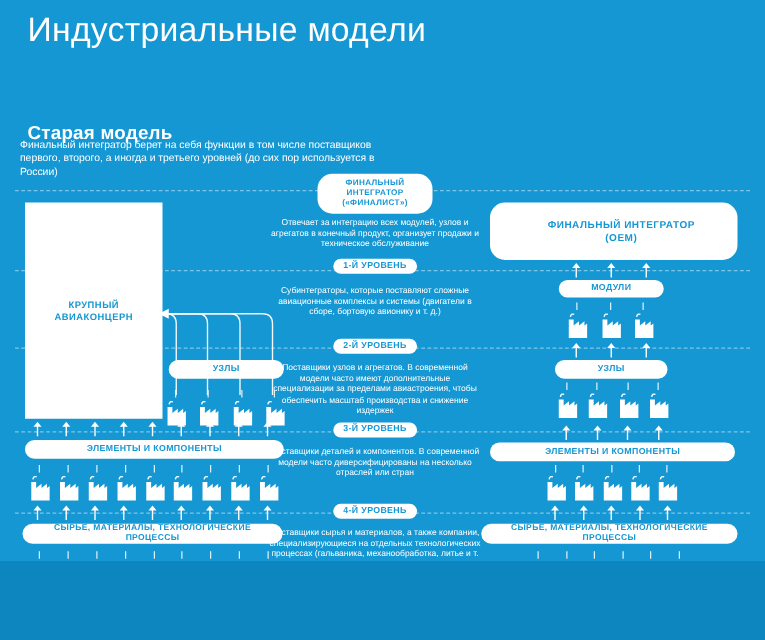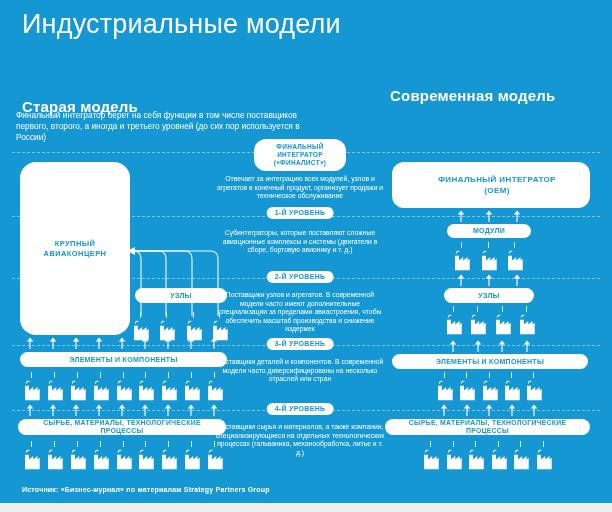--- a/index.html
+++ b/index.html
@@ -1,37 +1,37 @@
 <!DOCTYPE html>
 <html><head>
 <meta charset="utf-8">
 <style>
   html,body{margin:0;padding:0;background:#0d85bf;}
   #canvas{
-    position:relative;width:612px;height:512px;overflow:hidden;
+    position:relative;width:612px;height:449px;overflow:hidden;
     background:#1597d3;
     font-family:"Liberation Sans", sans-serif;
     -webkit-font-smoothing:antialiased;
   }
   .abs{position:absolute;}
   
   .title{left:22px;top:8px;color:#fff;font-size:27px;line-height:33px;font-weight:400;letter-spacing:.2px;}
   .sec-head{color:#fff;font-size:15px;font-weight:700;letter-spacing:.2px;}
   .sec-desc{color:#fff;font-size:8.3px;line-height:11px;font-weight:400;}
   
   .hline{left:12px;width:588px;border-top:1px dashed rgba(255,255,255,.45);z-index:1;}
   
   .pill{
     background:#fff;color:#1597d3;border-radius:99px;z-index:3;
     display:flex;align-items:center;justify-content:center;text-align:center;
     font-weight:700;font-size:7px;letter-spacing:.3px;line-height:8px;
     box-sizing:border-box;padding:2px 8px;
   }
   .bigbox{
-    background:#fff;color:#1597d3;border-radius:16px;z-index:2;
+    background:#fff;color:#1597d3;border-radius:0;z-index:2;
     display:flex;flex-direction:column;align-items:center;justify-content:center;text-align:center;
     font-weight:700;letter-spacing:.4px;box-sizing:border-box;
   }
   .mid-pill{
     background:#fff;color:#1597d3;border-radius:12px;z-index:3;
     display:flex;align-items:center;justify-content:center;text-align:center;
     font-weight:700;font-size:6.5px;line-height:8px;letter-spacing:.3px;
     box-sizing:border-box;padding:4px 8px;
   }
   .mid-desc{
@@ -59,21 +59,20 @@
 
 <div id="canvas">
 
   <div class="abs title">
     <div>Индустриальные модели</div>
   </div>
 
   <div class="abs sec-head" style="left:22px;top:98px;">Старая модель</div>
   <div class="abs sec-desc" style="left:16px;top:110px;width:286px;">Финальный интегратор берет на себя функции в том числе поставщиков первого, второго, а иногда и третьего уровней (до сих пор используется в России)</div>
 
-  <div class="abs sec-head" style="left:390px;top:87px;">Современная модель</div>
 
   <div class="abs hline" style="top:152px;"></div>
   <div class="abs hline" style="top:216px;"></div>
   <div class="abs hline" style="top:278px;"></div>
   <div class="abs hline" style="top:345px;"></div>
   <div class="abs hline" style="top:410px;"></div>
 
   <div class="abs mid-pill ctr" style="top:139px;width:92px;">ФИНАЛЬНЫЙ ИНТЕГРАТОР («ФИНАЛИСТ»)</div>
   <div class="abs mid-desc" style="top:175px;">Отвечает за интеграцию всех модулей, узлов и агрегатов в конечный продукт, организует продажи и техническое обслуживание</div>
 

